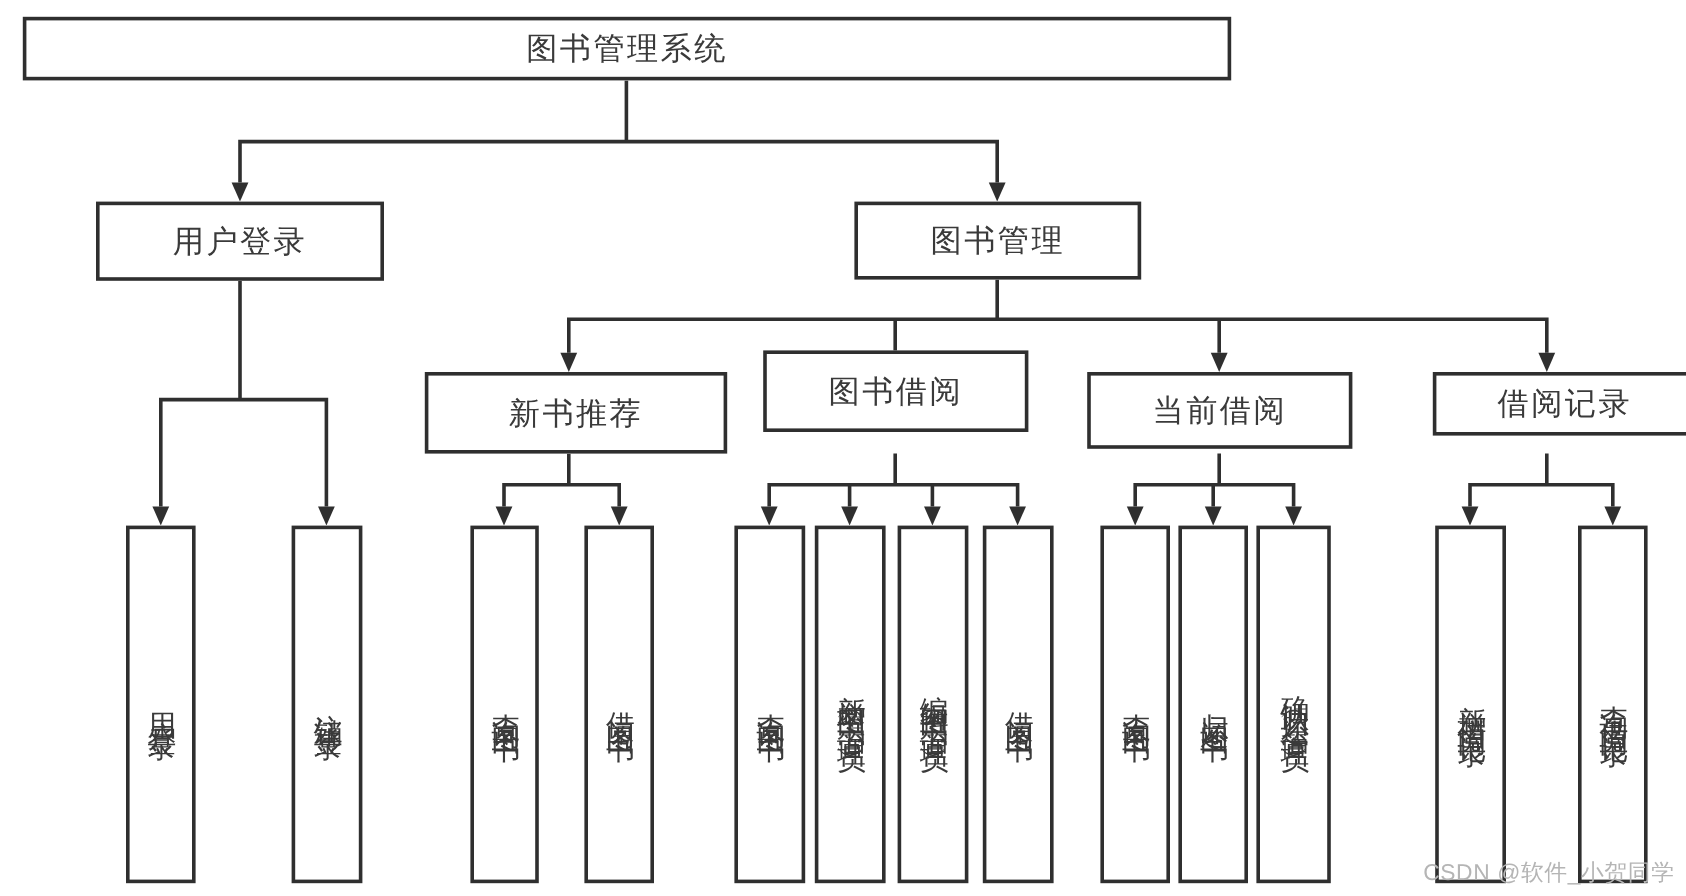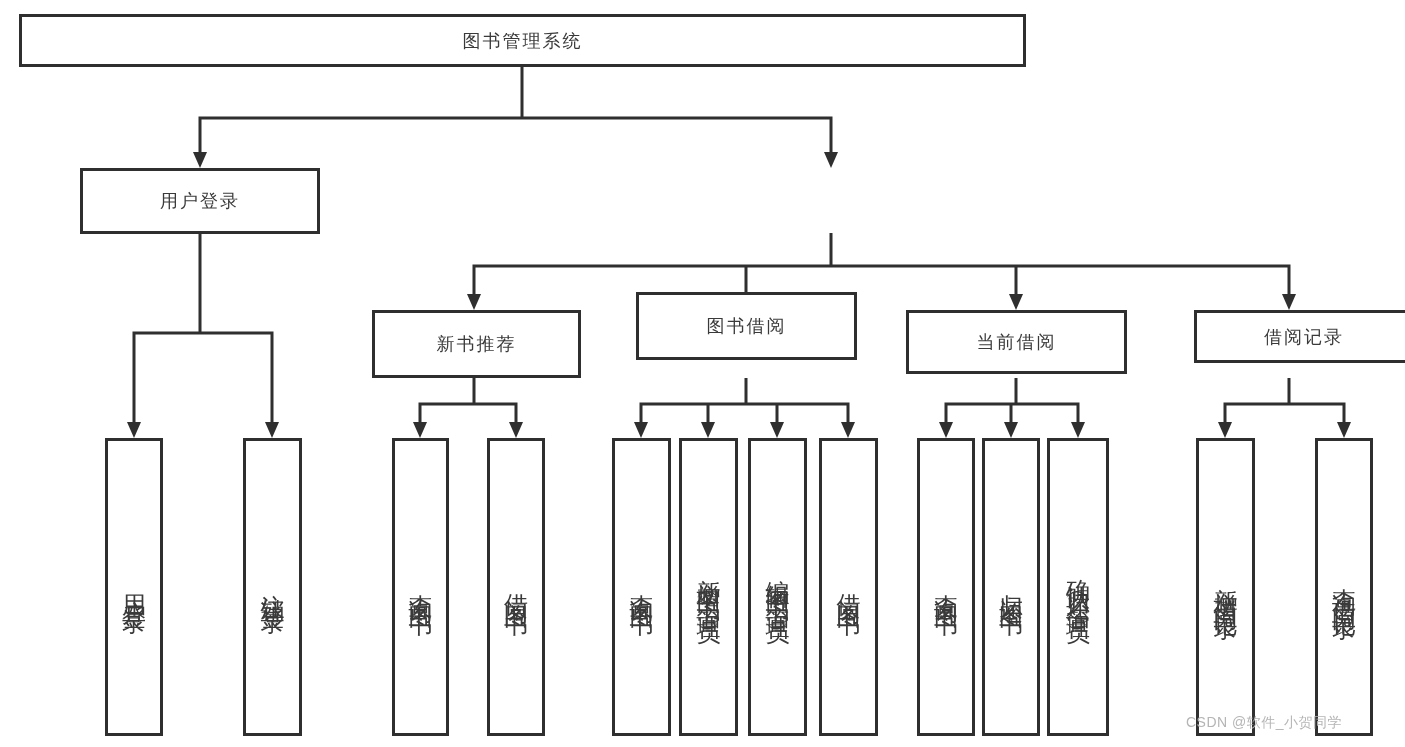--- a/index.html
+++ b/index.html
@@ -6,31 +6,31 @@
   #stage{
     position:relative;width:1405px;height:747px;background:var(--bg,#fff);
     font-family:"Liberation Sans","DejaVu Sans",sans-serif;overflow:hidden;
     --line:#2f2f2f;--ink:#3a3a3a;--wm:#b5b5b5;--bg:#ffffff;
   }
   .box{
     position:absolute;box-sizing:border-box;border:3px solid var(--line);
     background:#fff;display:flex;align-items:center;justify-content:center;
     color:var(--ink);z-index:2;
   }
-  .box.h{font-size:18px;letter-spacing:2px;white-space:nowrap;}
+  .box.h{font-size:26px;letter-spacing:2px;white-space:nowrap;}
   .box.v{
     writing-mode:vertical-rl;text-orientation:mixed;
     font-size:24px;letter-spacing:6px;line-height:1;padding:4px 0;
   }
   .connector{position:absolute;left:0;top:0;z-index:1;}
   .connector path{stroke:var(--line);stroke-width:3;fill:none;}
   .connector polygon{fill:var(--line);stroke:none;}
   .watermark{
     position:absolute;left:1186px;top:714px;z-index:6;
-    font-size:14px;letter-spacing:.5px;color:var(--wm);white-space:nowrap;
+    font-size:19px;letter-spacing:.5px;color:var(--wm);white-space:nowrap;
   }
 </style>
 </head>
 <body>
 
 <div id="stage" style="--line: #2f2f2f; --ink: #3a3a3a; --wm: #b5b5b5; --bg: #ffffff;">
 
   <svg class="connector" width="1405" height="747" viewBox="0 0 1405 747">
     <g>
       <path d="M522 67 V118 M198.5 118 H832.5 M200 118 V152 M831 118 V152"></path>
@@ -70,22 +70,23 @@
     <g>
       <path d="M1289 378 V404 M1223.5 404 H1345.5 M1225 404 V422 M1344 404 V422"></path>
       <polygon points="1218,422 1232,422 1225,438"></polygon>
       <polygon points="1337,422 1351,422 1344,438"></polygon>
     </g>
   </svg>
 
   <div class="box h" style="left:19px;top:14px;width:1007px;height:53px">图书管理系统</div>
 
   <div class="box h" style="left:80px;top:168px;width:240px;height:66px">用户登录</div>
+  <div class="box h" style="left:712px;top:168px;width:239px;height:65px">图书管理</div>
 
-  <div class="box h" style="left:372px;top:310px;width:209px;height:68px">新书推荐</div>
+  <div class="box h" style="left:354px;top:310px;width:252px;height:68px">新书推荐</div>
   <div class="box h" style="left:636px;top:292px;width:221px;height:68px">图书借阅</div>
   <div class="box h" style="left:906px;top:310px;width:221px;height:64px">当前借阅</div>
   <div class="box h" style="left:1194px;top:310px;width:220px;height:53px">借阅记录</div>
 
   <div class="box v" style="left:105px;top:438px;width:58px;height:298px">用户登录</div>
   <div class="box v" style="left:243px;top:438px;width:59px;height:298px">注销登录</div>
 
   <div class="box v" style="left:392px;top:438px;width:57px;height:298px">查询图书</div>
   <div class="box v" style="left:487px;top:438px;width:58px;height:298px">借阅图书</div>
 

